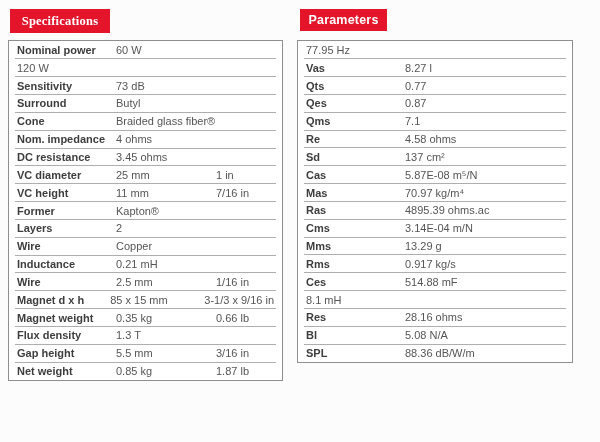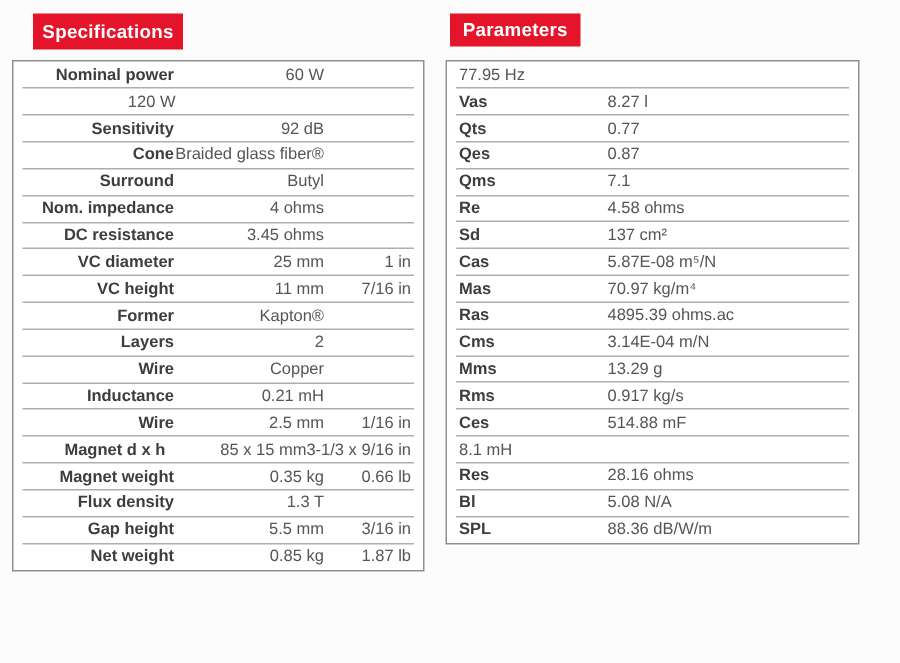--- a/index.html
+++ b/index.html
@@ -15,30 +15,30 @@
 
   .badge {
     position: absolute;
     background: var(--red);
     color: #ffffff;
     font-weight: bold;
     font-size: 12.5px;
     letter-spacing: 0.2px;
     display: flex; align-items: center; justify-content: center;
   }
-  #badge-spec  { left: 22px;  top: 9px; width: 100px; height: 24px; }
+  #badge-spec  { left: 10px;  top: 9px; width: 100px; height: 24px; font-family: Liberation Serif, serif; }
   #badge-param { left: 300px; top: 9px; width: 87px;  height: 22px; }
 
   .spec-table {
     position: absolute;
     background: #ffffff;
     border: 1.5px solid #8f8f8f;
     display: flex; flex-direction: column;
   }
-  #table-spec  { left: 8px;   top: 40px; width: 275px; height: 341px; text-align: right; }
+  #table-spec  { left: 8px;   top: 40px; width: 275px; height: 341px; }
   #table-param { left: 297px; top: 40px; width: 276px; height: 323px; }
 
   .row {
     position: relative;
     flex: 1;
     display: flex; align-items: center;
     padding: 0 8px;
     font-size: 11px;
     color: #555555;
     white-space: nowrap;
@@ -75,33 +75,33 @@
         <span class="alt"></span>
       </div>
 
       <div class="row">
         <span class="value">120 W</span>
         <span class="alt"></span>
       </div>
 
       <div class="row">
         <span class="label">Sensitivity</span>
-        <span class="value">92 dB</span>
+        <span class="value">73 dB</span>
+        <span class="alt"></span>
+      </div>
+
+      <div class="row">
+        <span class="label">Surround</span>
+        <span class="value">Butyl</span>
         <span class="alt"></span>
       </div>
 
       <div class="row">
         <span class="label">Cone</span>
         <span class="value">Braided glass fiber®</span>
-        <span class="alt"></span>
-      </div>
-
-      <div class="row">
-        <span class="label">Surround</span>
-        <span class="value">Butyl</span>
         <span class="alt"></span>
       </div>
 
       <div class="row">
         <span class="label">Nom. impedance</span>
         <span class="value">4 ohms</span>
         <span class="alt"></span>
       </div>
 
       <div class="row">

